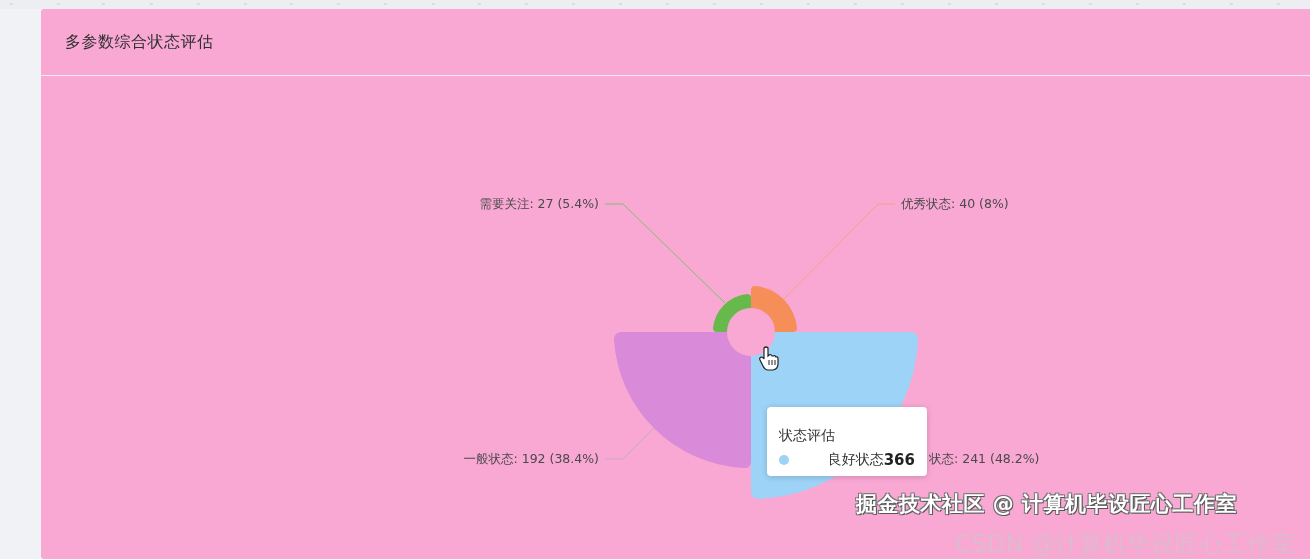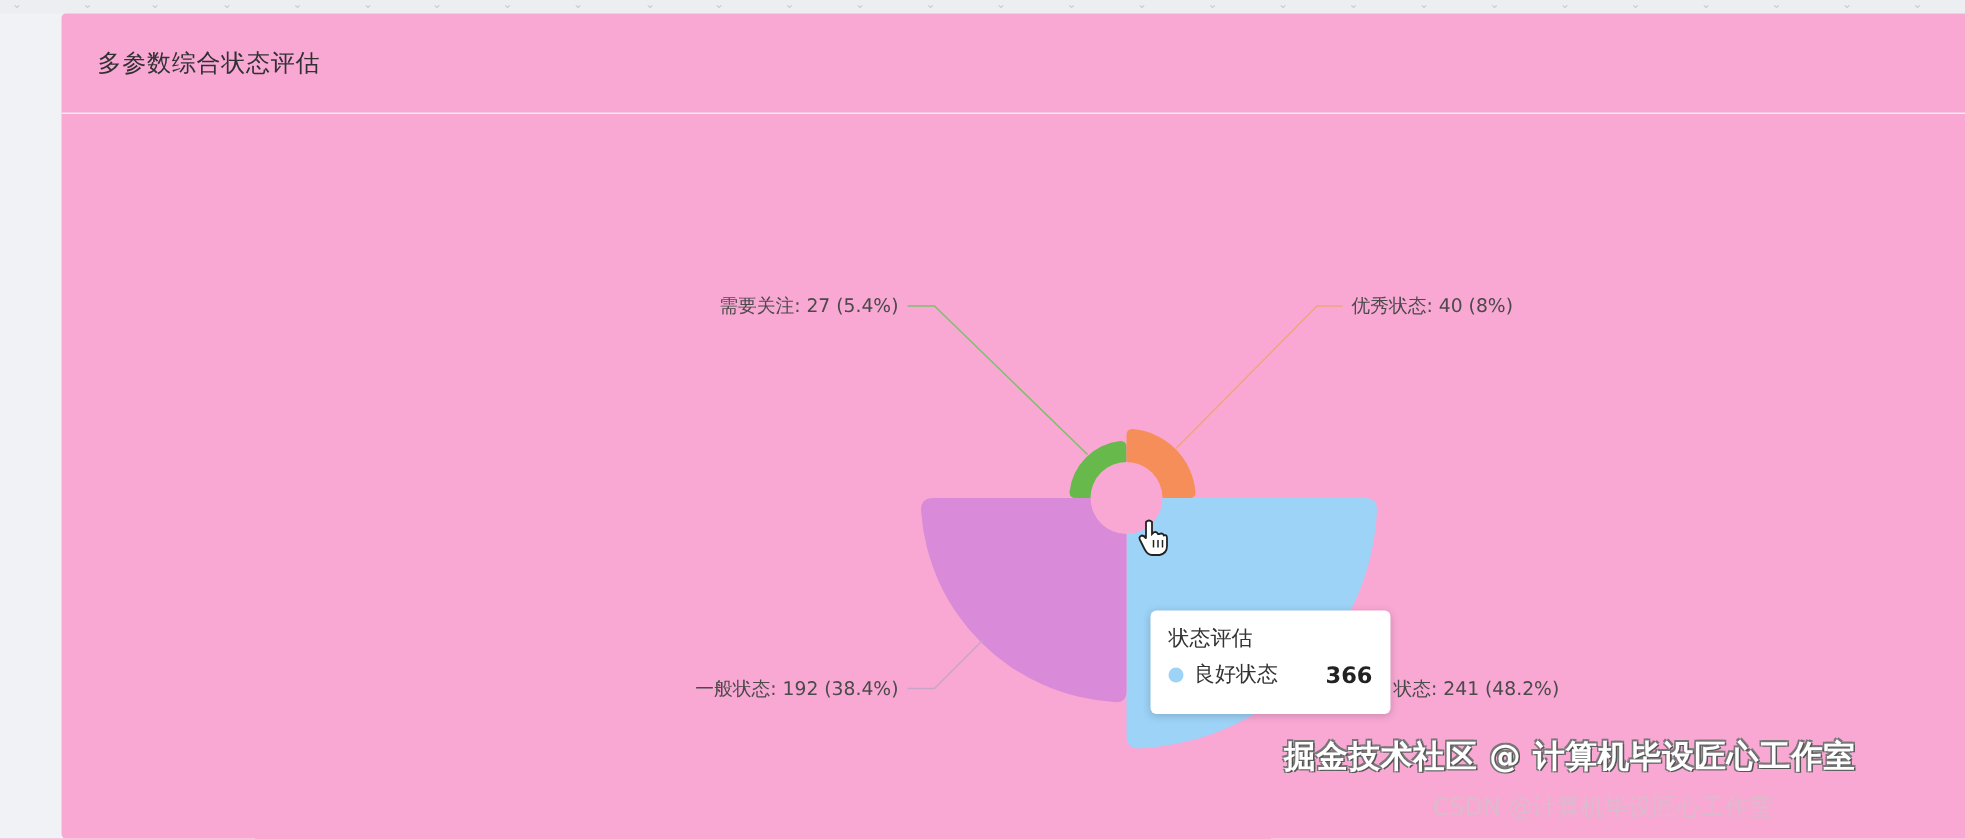--- a/index.html
+++ b/index.html
@@ -26,36 +26,36 @@
   }
   .card-title {
     font-size: 16px; color: #303133; letter-spacing: 0.5px;
   }
   .chart-svg { position: absolute; left: 0; top: 0; }
   .label-text { font-size: 12.5px; fill: #4a4a4a; font-family: "DejaVu Sans", sans-serif; }
   .tooltip {
     position: absolute; left: 767px; top: 407px; width: 160px; height: 69px;
     background: #ffffff; border-radius: 4px;
     box-shadow: 0 1px 6px rgba(0,0,0,0.18);
-    box-sizing: border-box; padding: 10px 12px;
+    box-sizing: border-box; padding: 20px 12px;
   }
   .tooltip-title { font-size: 14px; color: #333333; margin-bottom: 6px; }
   .tooltip-row { display: flex; align-items: center; font-size: 14px; color: #333; }
   .tooltip-dot { width: 10px; height: 10px; border-radius: 50%; margin-right: 7px; }
-  .tooltip-name { flex: 1; }
+  .tooltip-name { flex: 1; text-align: right; }
   .tooltip-value { font-weight: bold; font-size: 15px; color: #222; }
   .watermark {
     position: absolute; left: 856px; top: 490px;
     font-size: 21px; color: #ffffff; letter-spacing: 0.5px;
     text-shadow: 1px 1px 0 #555, -1px -1px 0 #777, 1px -1px 0 #777, -1px 1px 0 #777;
     font-weight: bold;
   }
   .watermark2 {
     position: absolute; left: 955px; top: 528px;
-    font-size: 16px; color: rgba(200,200,200,0.6);
+    font-size: 24px; color: rgba(200,200,200,0.6);
   }
   .cursor { position: absolute; left: 758px; top: 346px; }
 </style>
 </head>
 <body>
 
 <div class="top-strip">
   <span style="left:8px">⌄</span>
     <span style="left:55px">⌄</span>
     <span style="left:100px">⌄</span>

